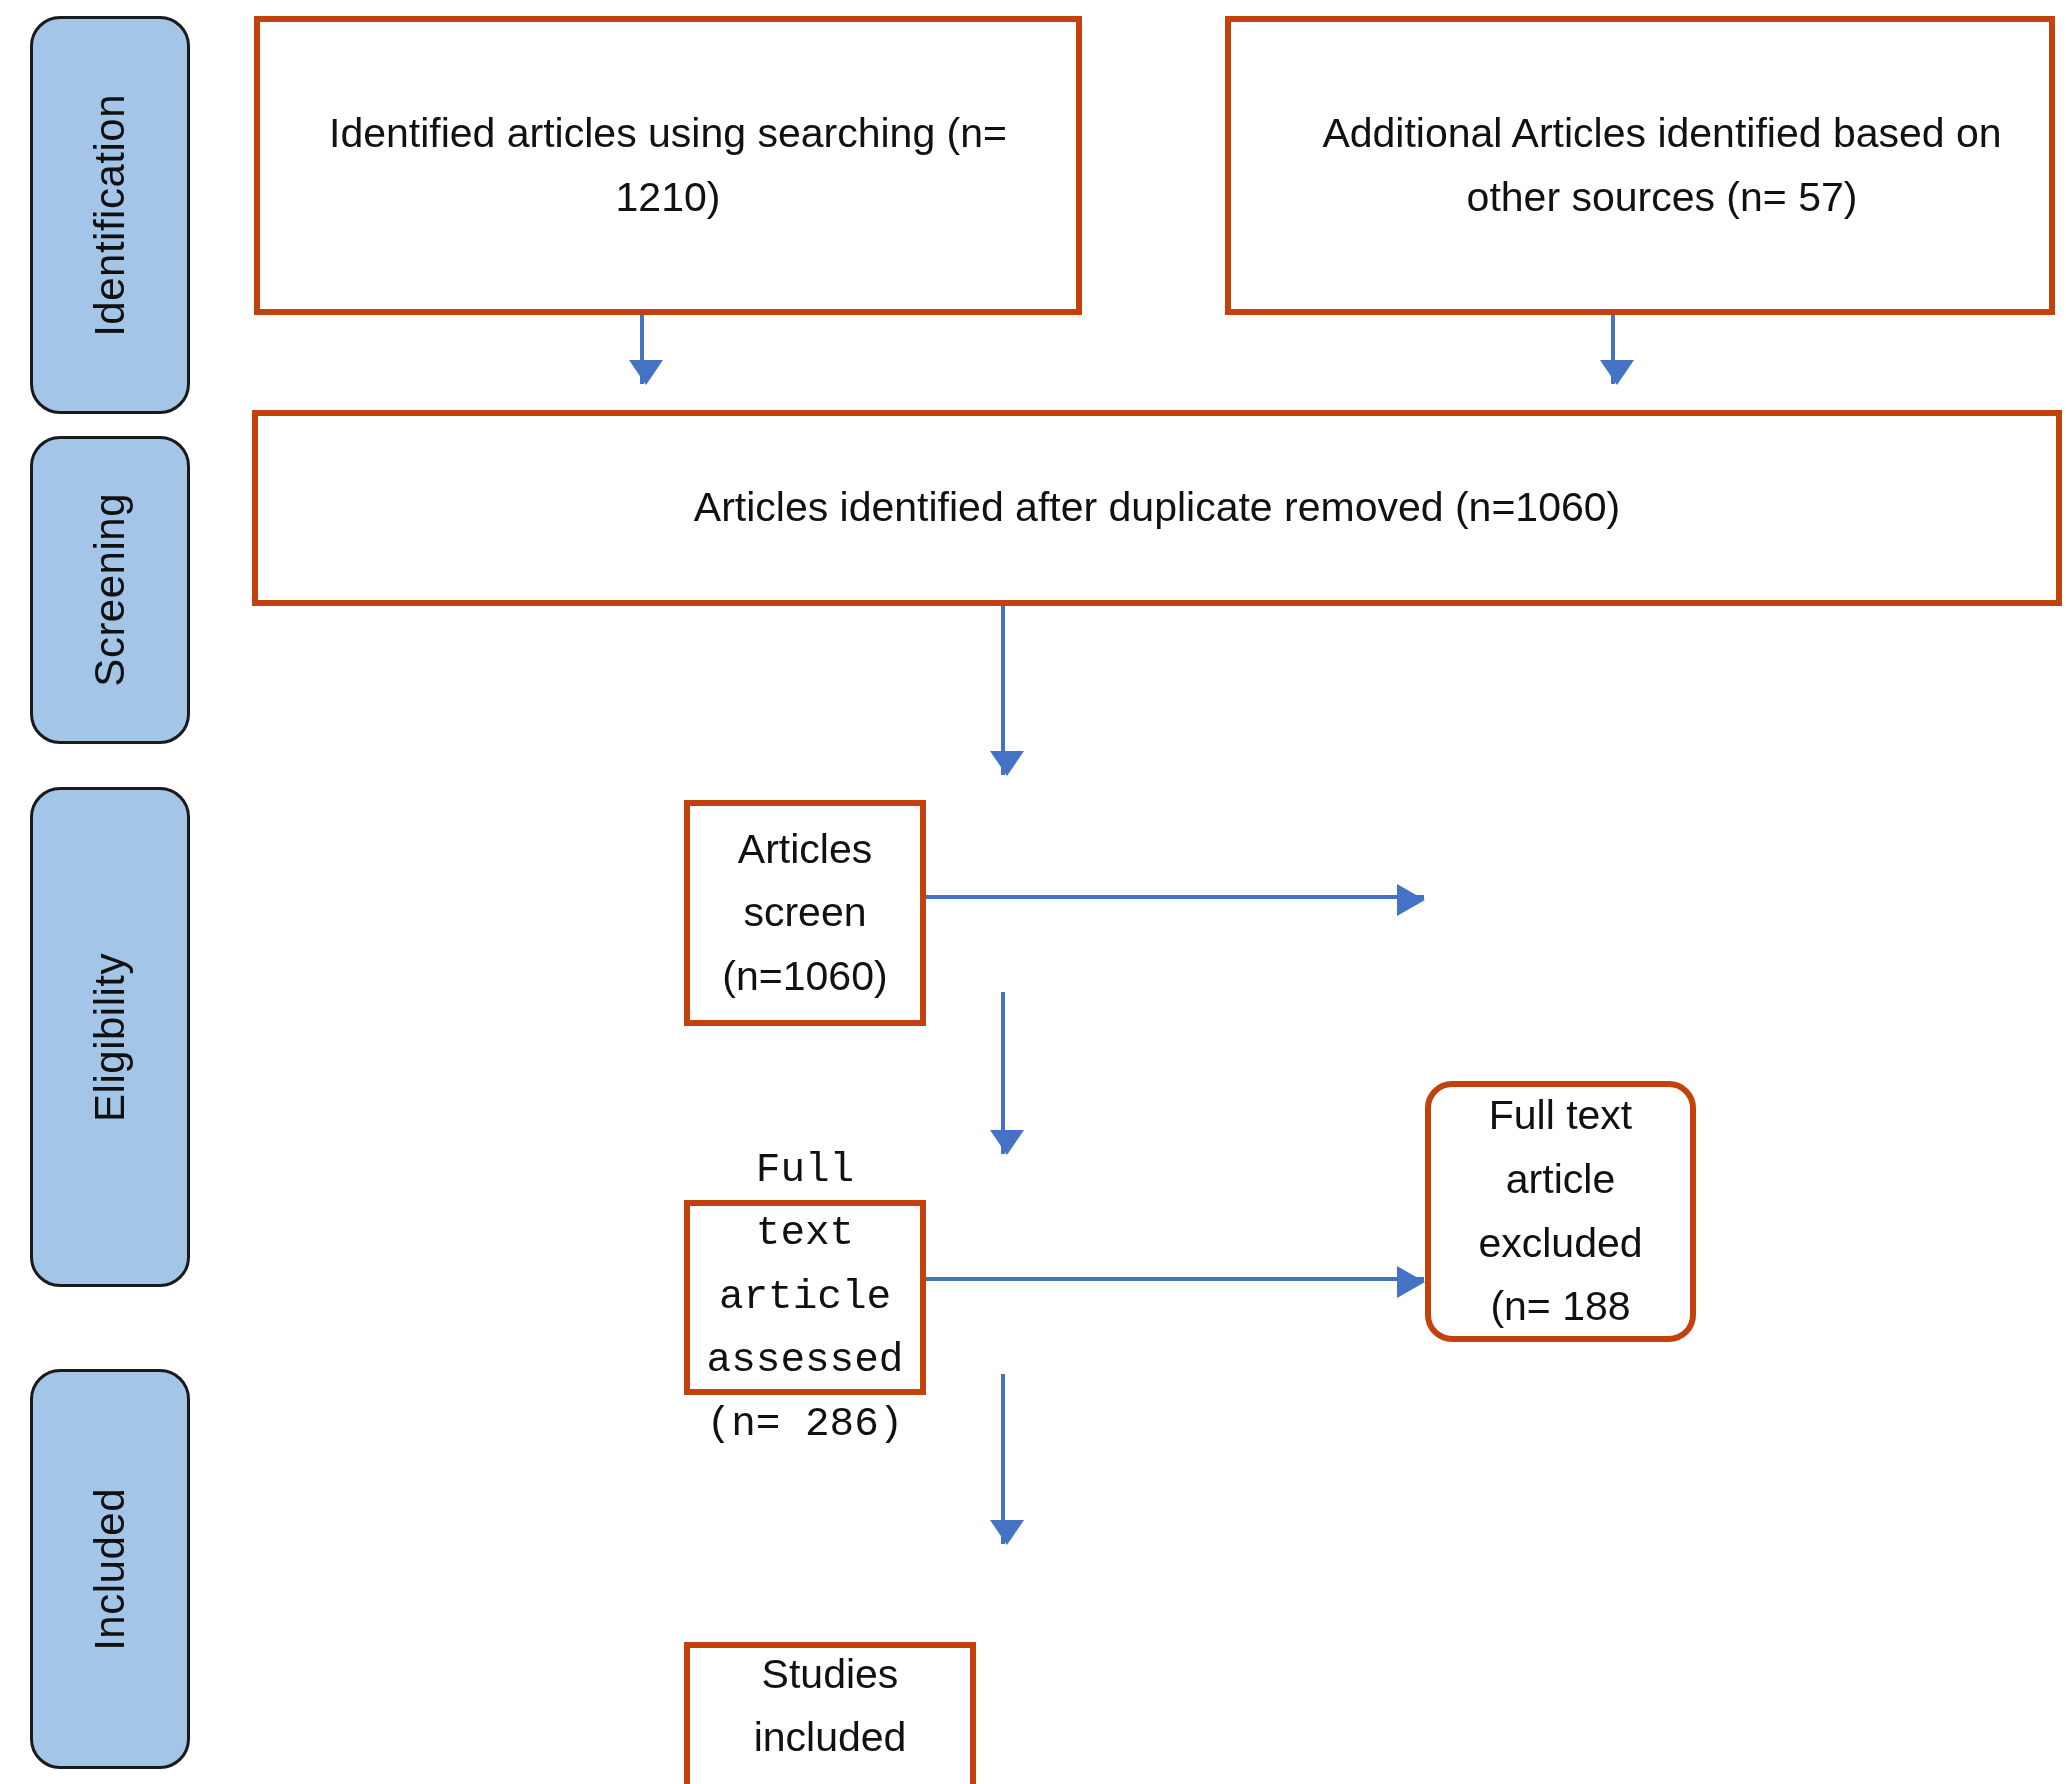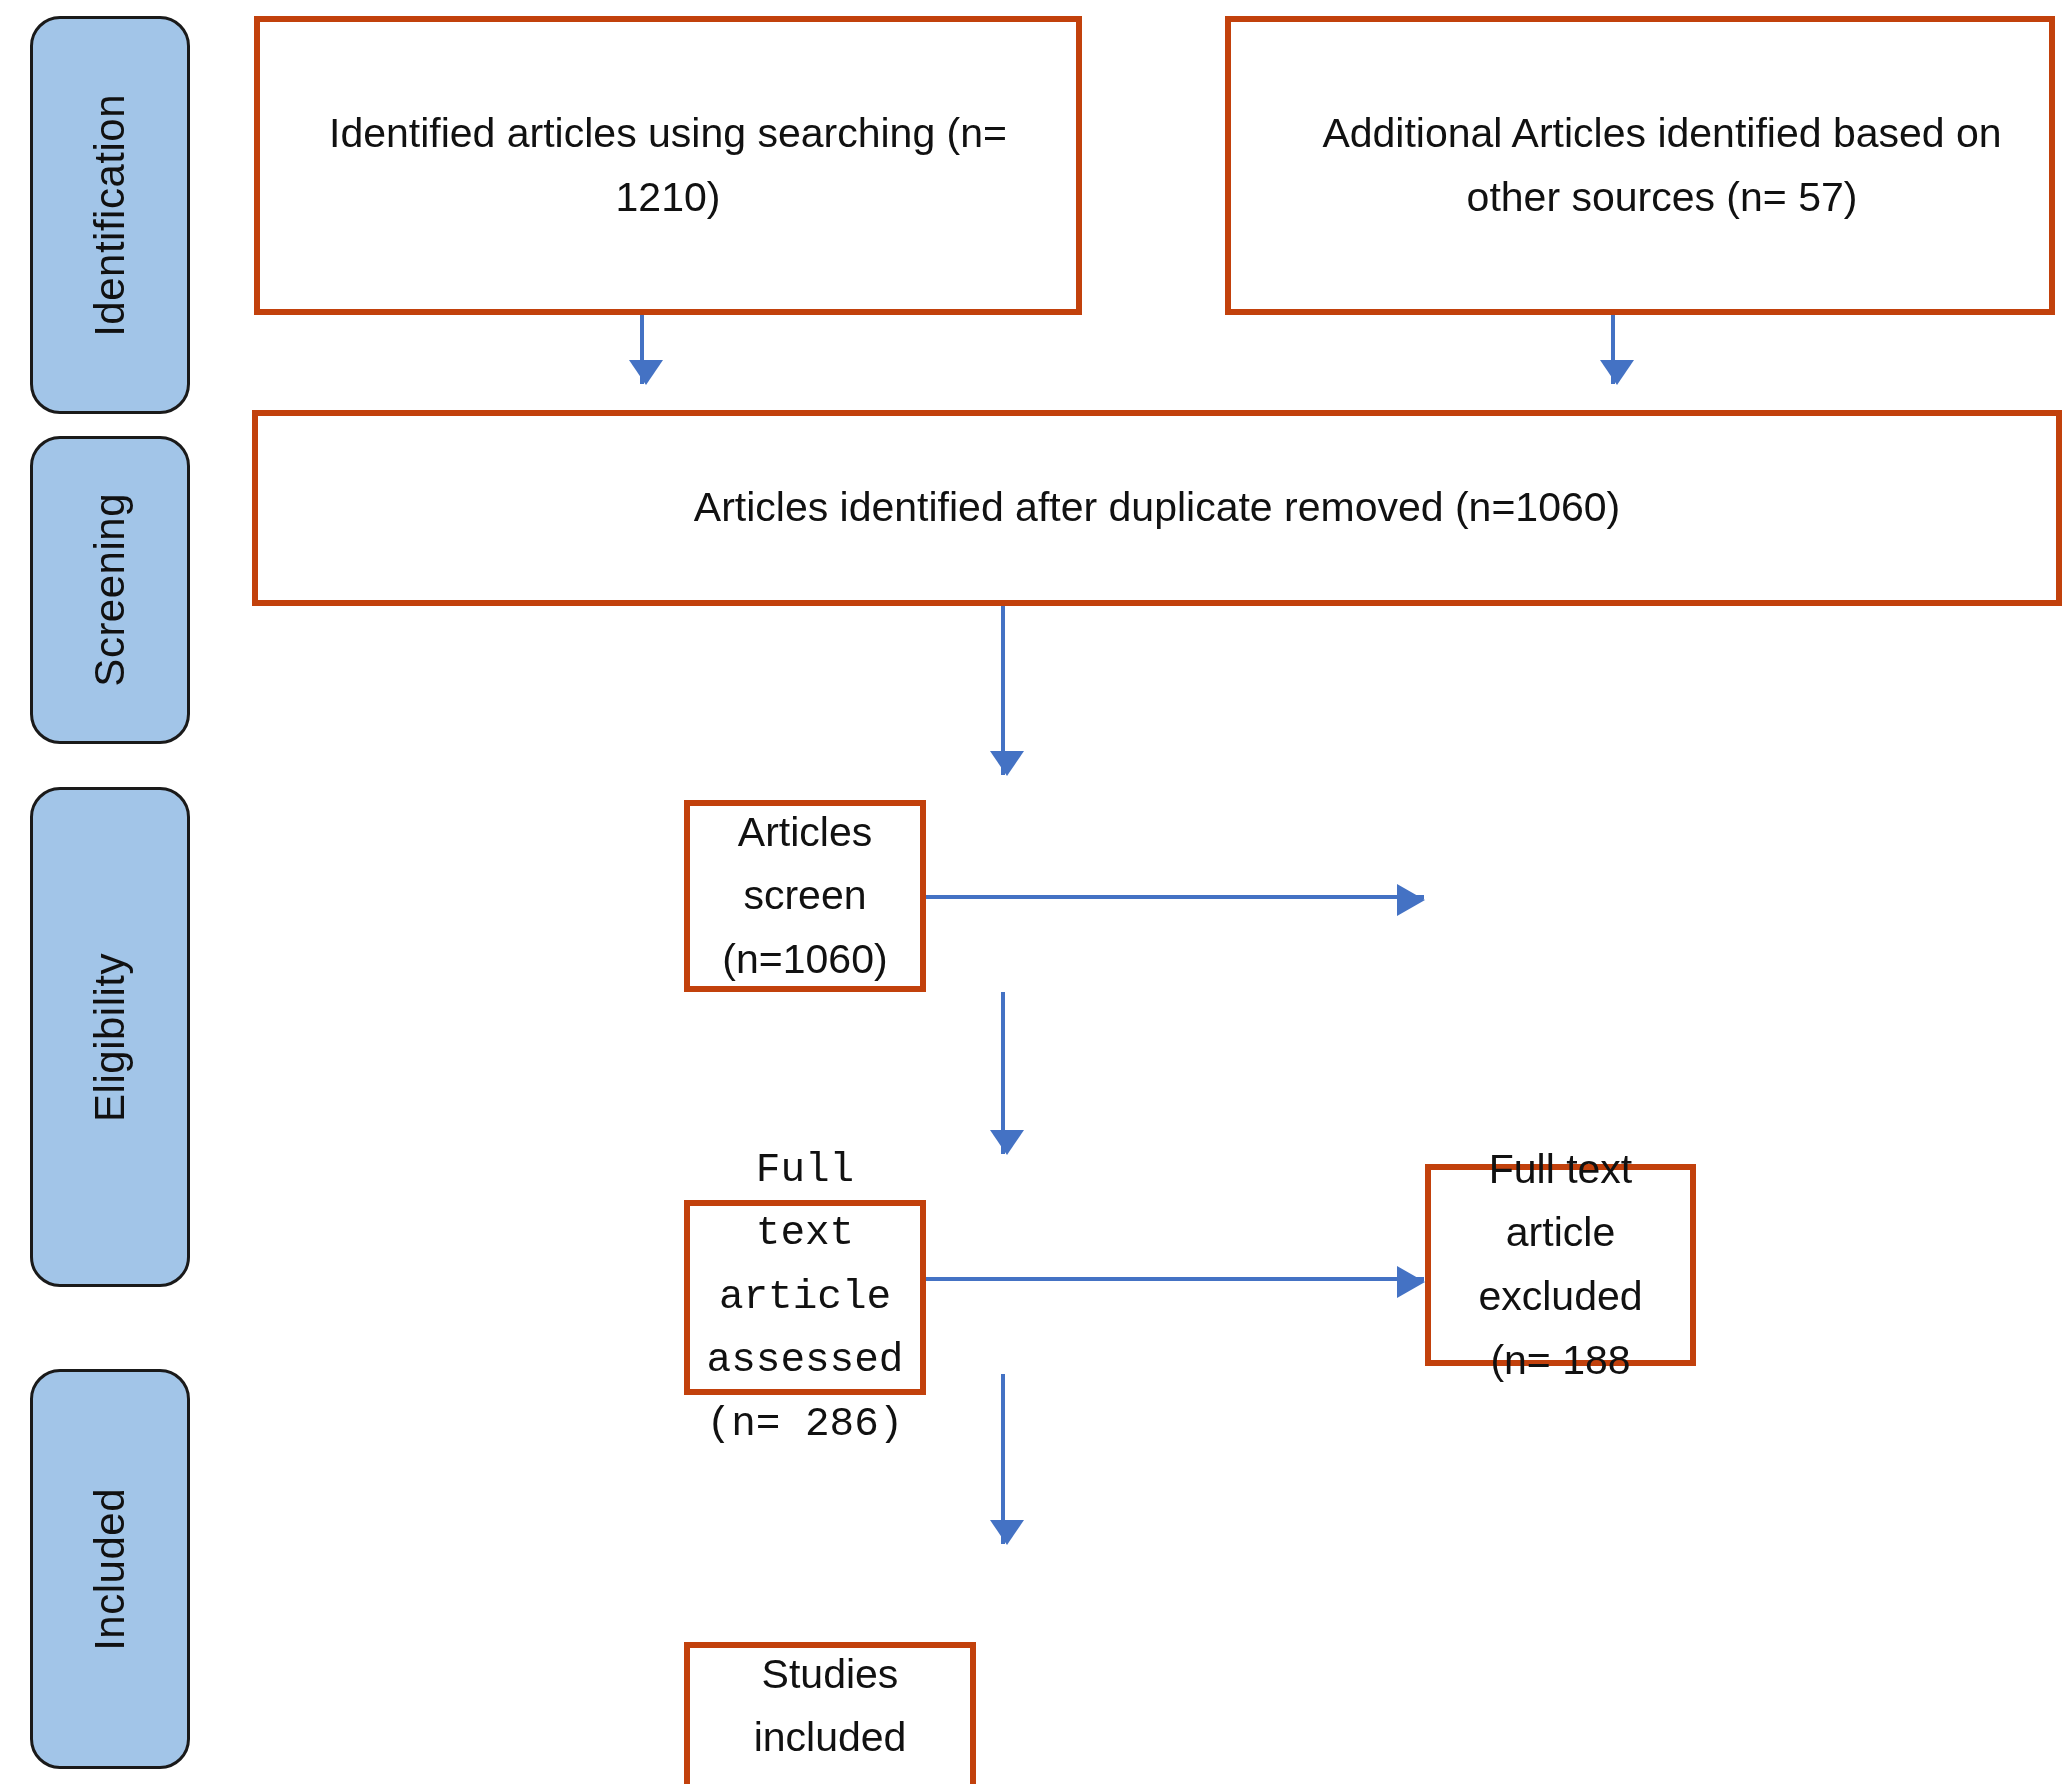--- a/index.html
+++ b/index.html
@@ -128,35 +128,35 @@
 
   <div class="arrow-v" style="left:640px; top:315px; height:69px;"></div>
   <div class="arrow-v" style="left:1611px; top:315px; height:69px;"></div>
 
   <div class="flow-box wide" style="left:252px; top:410px; width:1810px; height:196px;text-align:right;">
     <span class="box-text">Articles identified after duplicate removed (n=1060)</span>
   </div>
 
   <div class="arrow-v" style="left:1001px; top:606px; height:169px;"></div>
 
-  <div class="flow-box" style="left:684px; top:800px; width:242px; height:192px;">
+  <div class="flow-box" style="left:684px; top:800px; width:242px; height:226px;">
     <span class="box-text">Articles screen (n=1060)</span>
   </div>
 
 
   <div class="arrow-h" style="left:926px; top:895px; width:498px;"></div>
 
   <div class="arrow-v" style="left:1001px; top:992px; height:162px;"></div>
 
   <div class="flow-box" style="left:684px; top:1200px; width:242px; height:195px;font-family:Liberation Mono, monospace;">
     <span class="box-text">Full text article assessed
 (n= 286)</span>
   </div>
 
-  <div class="flow-box" style="left:1425px; top:1164px; width:271px; height:202px;">
+  <div class="flow-box" style="left:1425px; top:1081px; width:271px; height:261px;border-radius:27px;">
     <span class="box-text">Full text article excluded
 (n= 188</span>
   </div>
 
   <div class="arrow-h" style="left:926px; top:1277px; width:498px;"></div>
 
   <div class="arrow-v" style="left:1001px; top:1374px; height:170px;"></div>
 
   <div class="flow-box" style="left:684px; top:1642px; width:292px; height:192px;">
     <span class="box-text">Studies included

